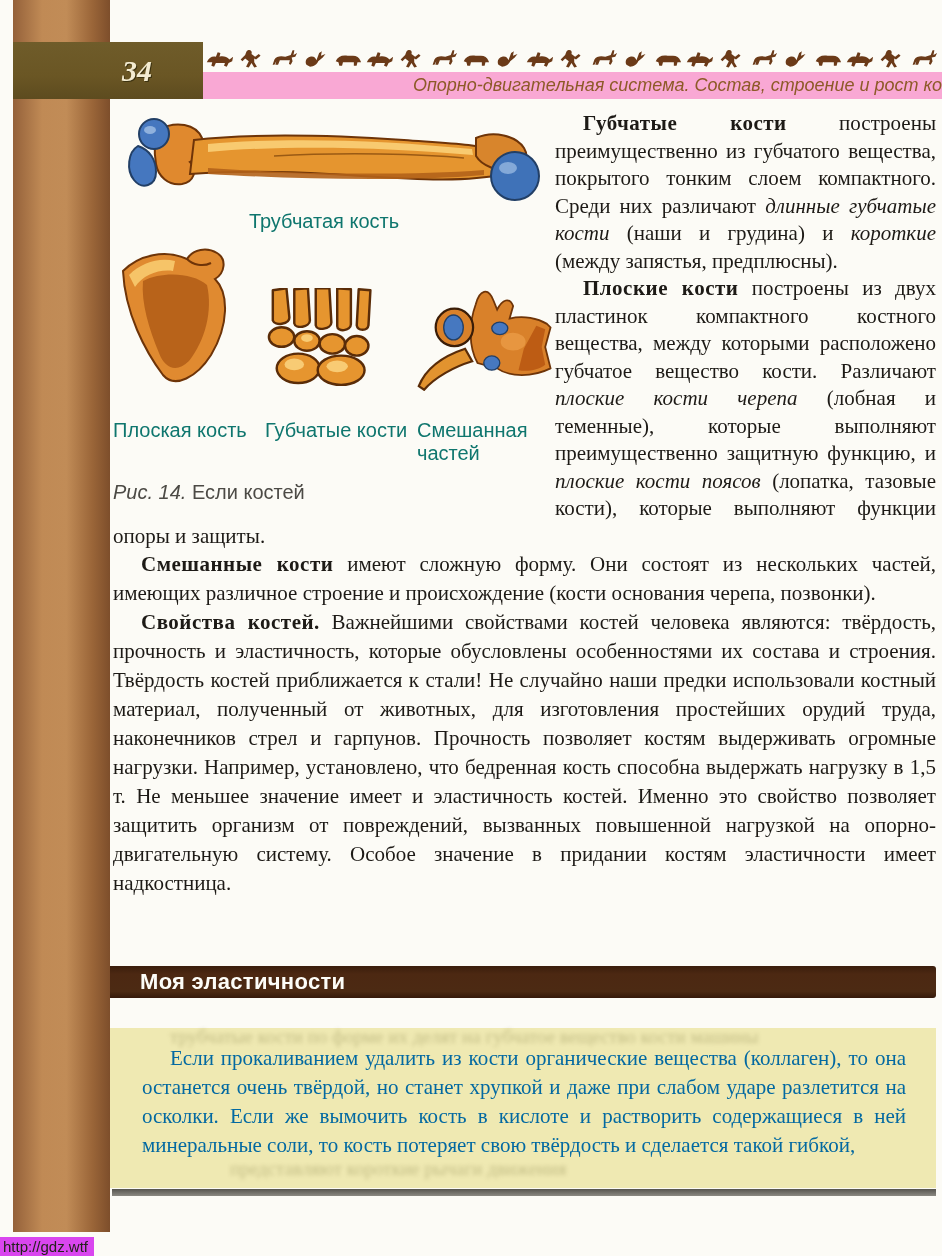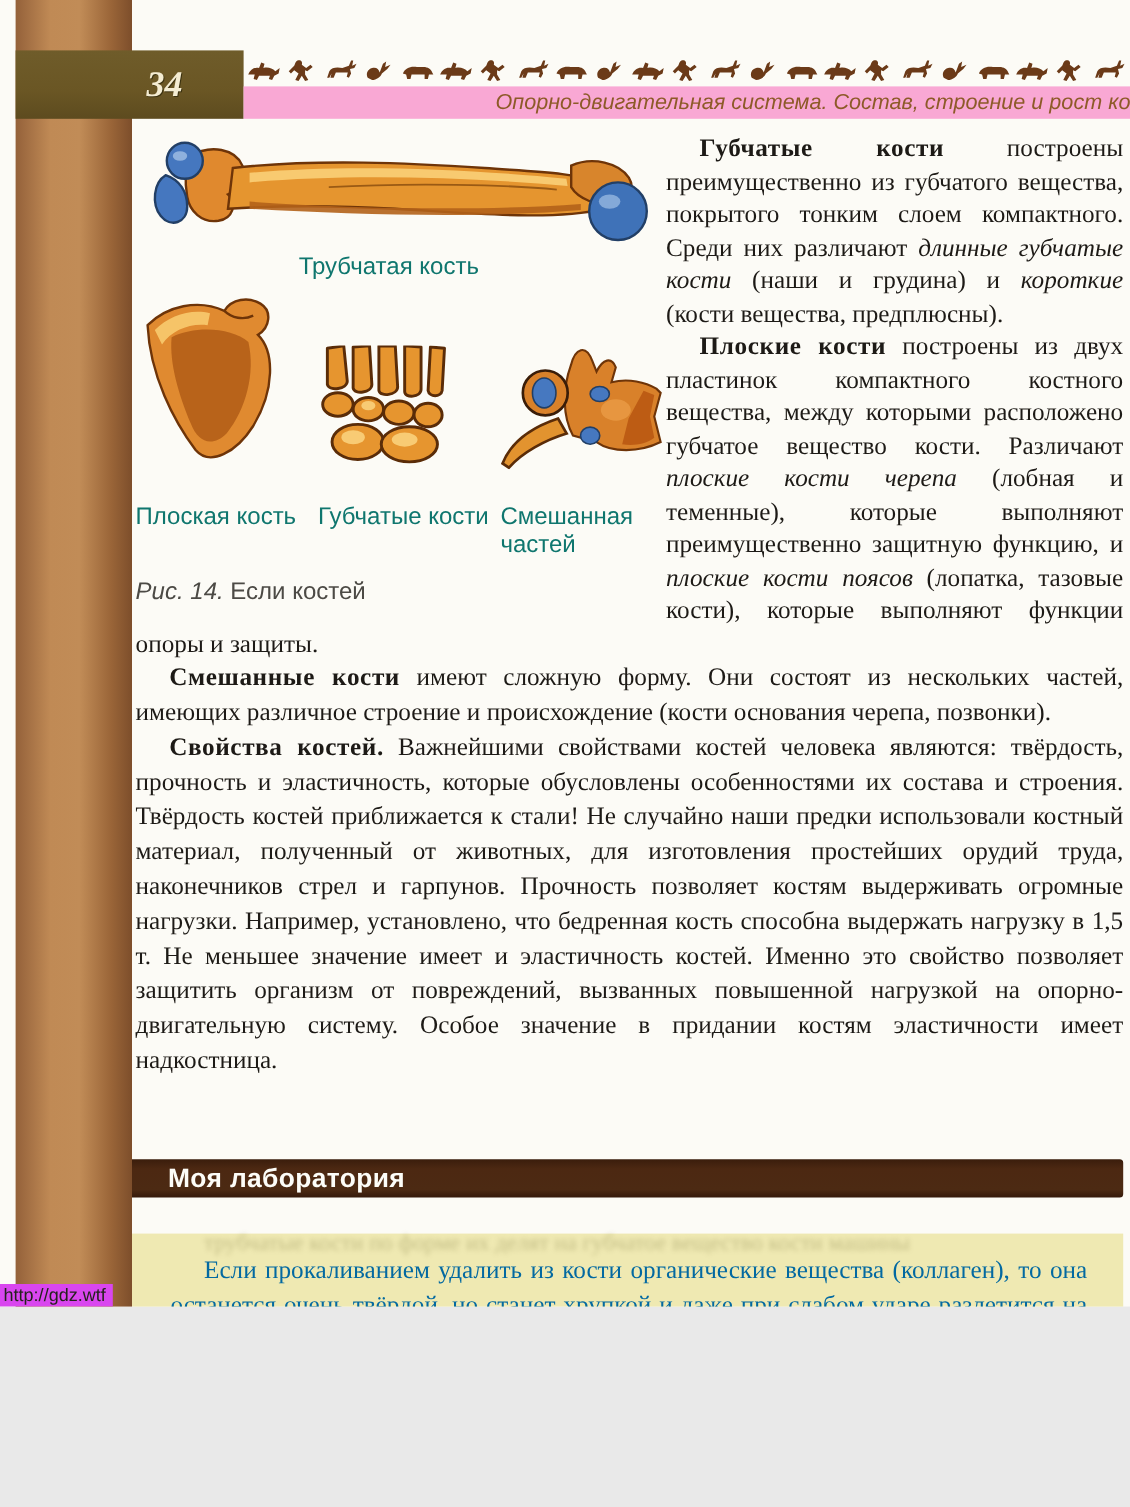--- a/index.html
+++ b/index.html
@@ -1,18 +1,18 @@
 <!DOCTYPE html>
 <html lang="ru"><head>
 <meta charset="utf-8">
 <style>
   html,body{margin:0;padding:0;}
   body{background:#e9e9e9;}
   .page{
-    position:relative;width:942px;height:1089px;margin:0 auto;
+    position:relative;width:942px;height:1256px;margin:0 auto;
     background:#fcfbf6;overflow:hidden;
     font-family:"Liberation Serif","DejaVu Serif",serif;color:#1d1a16;
   }
   
   .side-column{
     position:absolute;left:13px;top:0;width:97px;height:1232px;
     background:linear-gradient(90deg,#94613a 0%,#c08a55 30%,#c18c57 55%,#9a6538 82%,#7d4e2b 100%);
   }
   
   .num-plate{
@@ -282,32 +282,32 @@
         <div class="fig-label lbl-flat">Плоская кость</div>
         <div class="fig-label lbl-spongy">Губчатые кости</div>
         <div class="fig-label lbl-mixed">Смешанная частей</div>
       </div>
 
       <div class="fig-caption">
         <span class="ref">Рис. 14.</span><span> Если костей</span>
       </div>
     </div>
 
-    <p><b class="lead">Губчатые кости</b><span> построены преимущественно из губчатого вещества, покрытого тонким слоем компактного. Среди них различают </span><i class="term">длинные губчатые кости</i><span> (наши и грудина) и </span><i class="term">короткие</i><span> (кости вещества, предплюсны).</span></p>
+    <p><b class="lead">Губчатые кости</b><span> построены преимущественно из губчатого вещества, покрытого тонким слоем компактного. Среди них различают </span><i class="term">длинные губчатые кости</i><span> (наши и грудина) и </span><i class="term">короткие</i><span> (между запястья, предплюсны).</span></p>
 
     <p><b class="lead">Плоские кости</b><span> построены из двух пластинок компактного костного вещества, между которыми расположено губчатое вещество кости. Различают </span><i class="term">плоские кости черепа</i><span> (лобная и теменные), которые выполняют преимущественно защитную функцию, и </span><i class="term">плоские кости поясов</i><span> (лопатка, тазовые кости), которые выполняют функции опоры и защиты.</span></p>
 
     <p class="wide"><b class="lead">Смешанные кости</b><span> имеют сложную форму. Они состоят из нескольких частей, имеющих различное строение и происхождение (кости основания черепа, позвонки).</span></p>
 
     <p class="wide"><b class="lead">Свойства костей.</b><span> Важнейшими свойствами костей человека являются: твёрдость, прочность и эластичность, которые обусловлены особенностями их состава и строения. Твёрдость костей приближается к стали! Не случайно наши предки использовали костный материал, полученный от животных, для изготовления простейших орудий труда, наконечников стрел и гарпунов. Прочность позволяет костям выдерживать огромные нагрузки. Например, установлено, что бедренная кость способна выдержать нагрузку в 1,5 т. Не меньшее значение имеет и эластичность костей. Именно это свойство позволяет защитить организм от повреждений, вызванных повышенной нагрузкой на опорно-двигательную систему. Особое значение в придании костям эластичности имеет надкостница.</span></p>
 
   </div>
 
   <div class="lab-banner">
-    <span class="lab-title">Моя лаборатория</span>
+    <span class="lab-title">Моя эластичности</span>
   </div>
 
   <div class="lab-box">
     <div class="ghost ghost-top">трубчатые кости по форме их делят на губчатое вещество кости машины</div>
     <div class="lab-text">Если прокаливанием удалить из кости органические вещества (коллаген), то она останется очень твёрдой, но станет хрупкой и даже при слабом ударе разлетится на осколки. Если же вымочить кость в кислоте и растворить содержащиеся в ней минеральные соли, то кость потеряет свою твёрдость и сделается такой гибкой,</div>
     <div class="ghost ghost-bottom">представляют короткие рычаги движения</div>
   </div>
 
   <div class="watermark">http://gdz.wtf</div>
 

